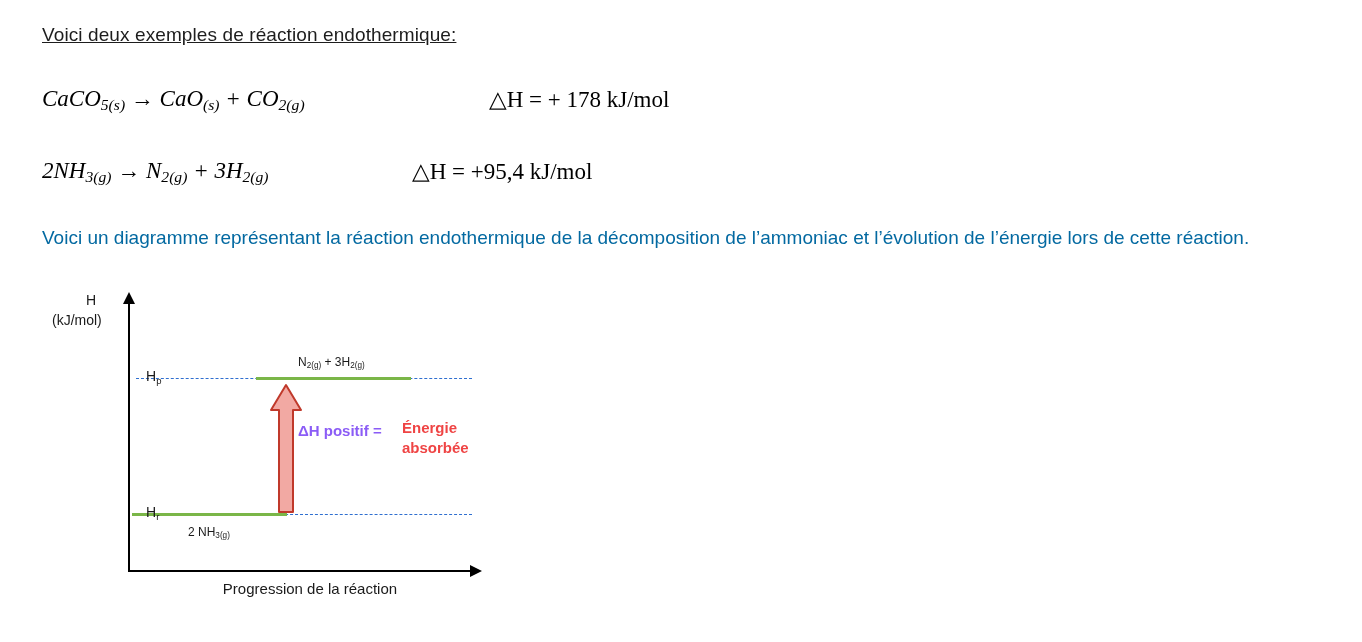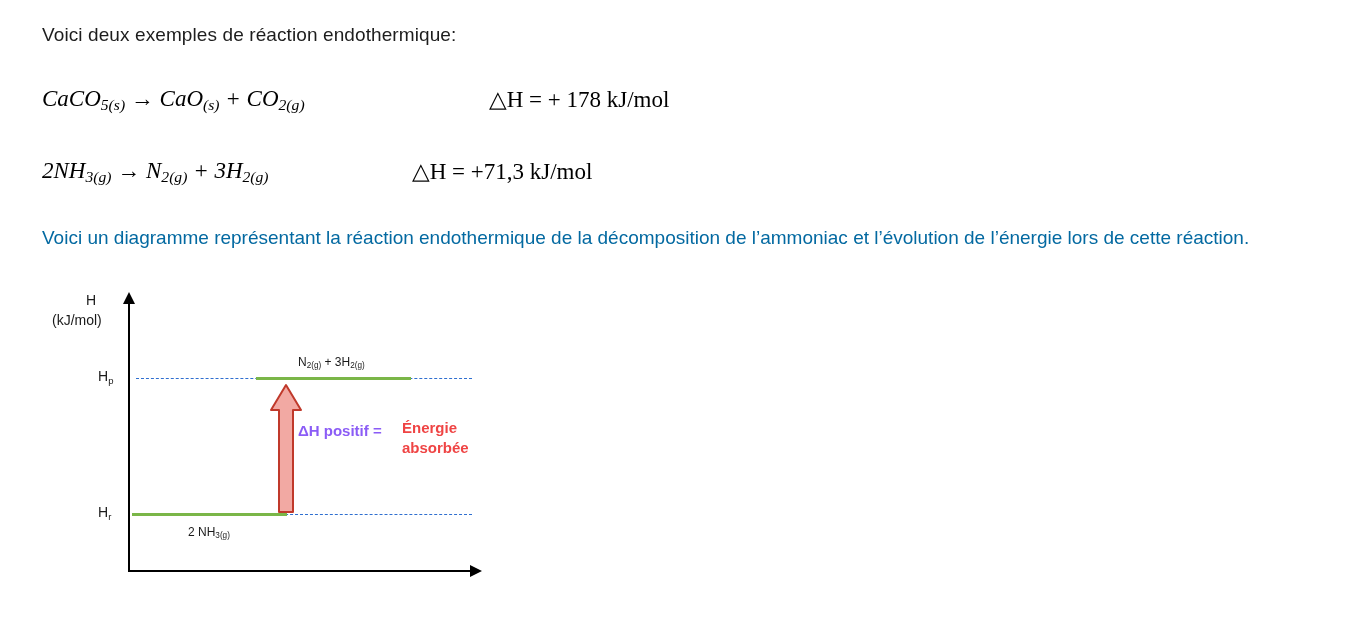--- a/index.html
+++ b/index.html
@@ -15,20 +15,21 @@
     color: #1a1a1a;
     overflow: hidden;
   }
   .intro {
     position: absolute;
     left: 42px;
     top: 24px;
     font-size: 19px;
     color: #1d1d1d;
     letter-spacing: 0.1px;
+    text-decoration: underline;
   }
   .eq-row {
     position: absolute;
     font-family: "Liberation Serif", serif;
     font-size: 23px;
     color: #000;
   }
   .eq-row .eq-left {
     position: absolute;
     left: 0;
@@ -138,20 +139,21 @@
     position: absolute;
     height: 3px;
     background: #7ab648;
   }
   #level-p { left: 216px; top: 86.5px; width: 155px; }
   #level-r { left: 92px; top: 222.5px; width: 155px; }
   .tick-label {
     position: absolute;
     font-size: 14px;
     color: #1a1a1a;
+    margin-left: 48px;
   }
   #hp-label { left: 58px; top: 78px; }
   #hr-label { left: 58px; top: 214px; }
   .species {
     position: absolute;
     font-size: 12px;
     color: #1a1a1a;
     white-space: nowrap;
   }
   #species-products { left: 258px; top: 65px; }
@@ -189,21 +191,21 @@
 
 <div class="intro">Voici deux exemples de réaction endothermique:</div>
 
 <div class="eq-row" id="eq1">
   <span class="eq-left">CaCO<sub>5(s)</sub> → CaO<sub>(s)</sub> + CO<sub>2(g)</sub></span>
   <span class="eq-right upright">△H = + 178 kJ/mol</span>
 </div>
 
 <div class="eq-row" id="eq2">
   <span class="eq-left">2NH<sub>3(g)</sub> → N<sub>2(g)</sub> + 3H<sub>2(g)</sub></span>
-  <span class="eq-right upright">△H = +71,3 kJ/mol</span>
+  <span class="eq-right upright">△H = +95,4 kJ/mol</span>
 </div>
 
 <div class="para2">Voici un diagramme représentant la réaction endothermique de la décomposition de l’ammoniac et l’évolution de l’énergie lors de cette réaction.</div>
 
 <div id="diagram">
 
   <div class="axis-label-h">H</div>
   <div class="axis-label-unit">(kJ/mol)</div>
 
   <div class="y-arrow"></div>
@@ -229,13 +231,14 @@
 
   <div class="dh-text">
     <span>ΔH positif =</span>
   </div>
 
   <div id="energy-text">
     <div>Énergie</div>
     <div>absorbée</div>
   </div>
 
+  <div class="x-title">Progression de la réaction</div>
 </div>
 
 </body></html>

